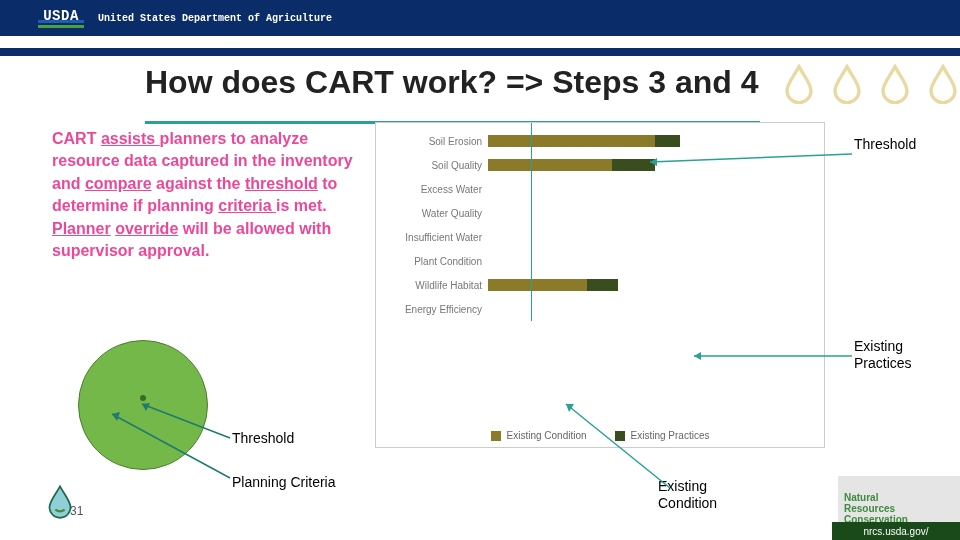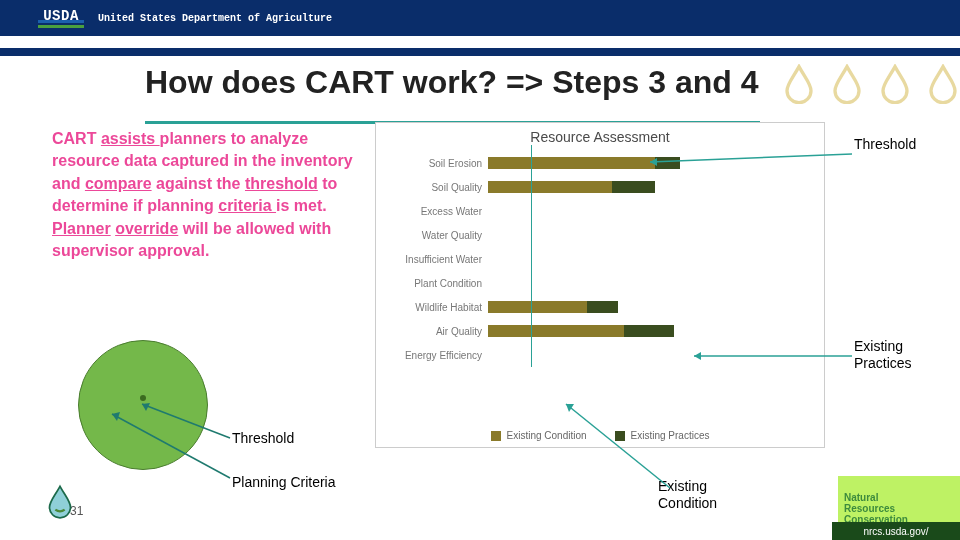--- a/index.html
+++ b/index.html
@@ -46,21 +46,21 @@
   .arrow { position: absolute; pointer-events: none; }
 
   .pie { position: absolute; top: 340px; left: 78px; width: 130px; height: 130px; border-radius: 50%; background: #74b84a; border: 1px solid #4a7d2f; overflow: hidden; }
   .pie::after { content:""; position:absolute; left: 48%; top: 42%; width: 6px; height: 6px; background:#3b6b20; border-radius:50%; }
 
   .label-thresh2 { position: absolute; top: 430px; left: 232px; font-size: 14px; color: #000; }
   .label-pc { position: absolute; top: 474px; left: 232px; font-size: 14px; color: #000; }
 
   .page-num { position: absolute; bottom: 22px; left: 70px; font-size: 12px; color: #555; }
 
-  .nrcs-logo { position: absolute; right: 0; bottom: 0; width: 122px; height: 64px; background: #bef264; display: flex; flex-direction: column; justify-content: flex-end; align-items: flex-start; padding: 4px 6px; }
+  .nrcs-logo { position: absolute; right: 0; bottom: 0; width: 122px; height: 64px; background: #e5e5e5; display: flex; flex-direction: column; justify-content: flex-end; align-items: flex-start; padding: 4px 6px; }
   .nrcs-logo .line { font-size: 10px; color: #3d8b3d; font-weight: 700; line-height: 1.1; }
   .nrcs-url { position: absolute; right: 0; bottom: 0; width: 128px; height: 18px; background: #1a4a1a; color: #fff; font-size: 10px; display: flex; align-items: center; justify-content: center; }
   .nrcs-drop { position: absolute; bottom: 22px; left: 46px; width: 28px; height: 34px; }
 </style>
 </head>
 <body>
 
 <div class="slide">
 
   <div class="header">
@@ -91,21 +91,20 @@
 
   <div class="title-wrap">
     <div class="title">How does CART work? =&gt; Steps 3 and 4</div>
   </div>
 
   <div class="body-text">
     <span>CART </span><span class="u">assists </span><span>planners to analyze resource data captured in the inventory and </span><span class="u">compare</span><span> against the </span><span class="u">threshold</span><span> to determine if planning </span><span class="u">criteria </span><span>is met. </span><span class="u">Planner</span><span> </span><span class="u">override</span><span> will be allowed with supervisor approval.</span>
   </div>
 
   <div class="chart-panel">
-    <div class="chart-title">Resource Assessment</div>
     <div class="chart-body" id="chart-body">
       <div class="threshold-line" id="threshold-line" style="left: 155px;"></div>
     <div class="bar-row">
           <span class="bar-label">Soil Erosion</span>
           <div class="bar-track">
             <div class="bar-ec" style="width: 167.4px;"></div>
             <div class="bar-ep" style="left: 167.4px; width: 24.8px;"></div>
           </div>
         </div>
         <div class="bar-row">
@@ -129,27 +128,20 @@
         </div>
         <div class="bar-row">
           <span class="bar-label">Plant Condition</span>
           <div class="bar-track"></div>
         </div>
         <div class="bar-row">
           <span class="bar-label">Wildlife Habitat</span>
           <div class="bar-track">
             <div class="bar-ec" style="width: 99.2px;"></div>
             <div class="bar-ep" style="left: 99.2px; width: 31px;"></div>
-          </div>
-        </div>
-        <div class="bar-row">
-          <span class="bar-label">Air Quality</span>
-          <div class="bar-track">
-            <div class="bar-ec" style="width: 136.4px;"></div>
-            <div class="bar-ep" style="left: 136.4px; width: 49.6px;"></div>
           </div>
         </div>
         <div class="bar-row">
           <span class="bar-label">Energy Efficiency</span>
           <div class="bar-track"></div>
         </div>
       </div>
     <div class="chart-legend">
       <span class="legend-item">
           <span class="swatch ec"></span>

